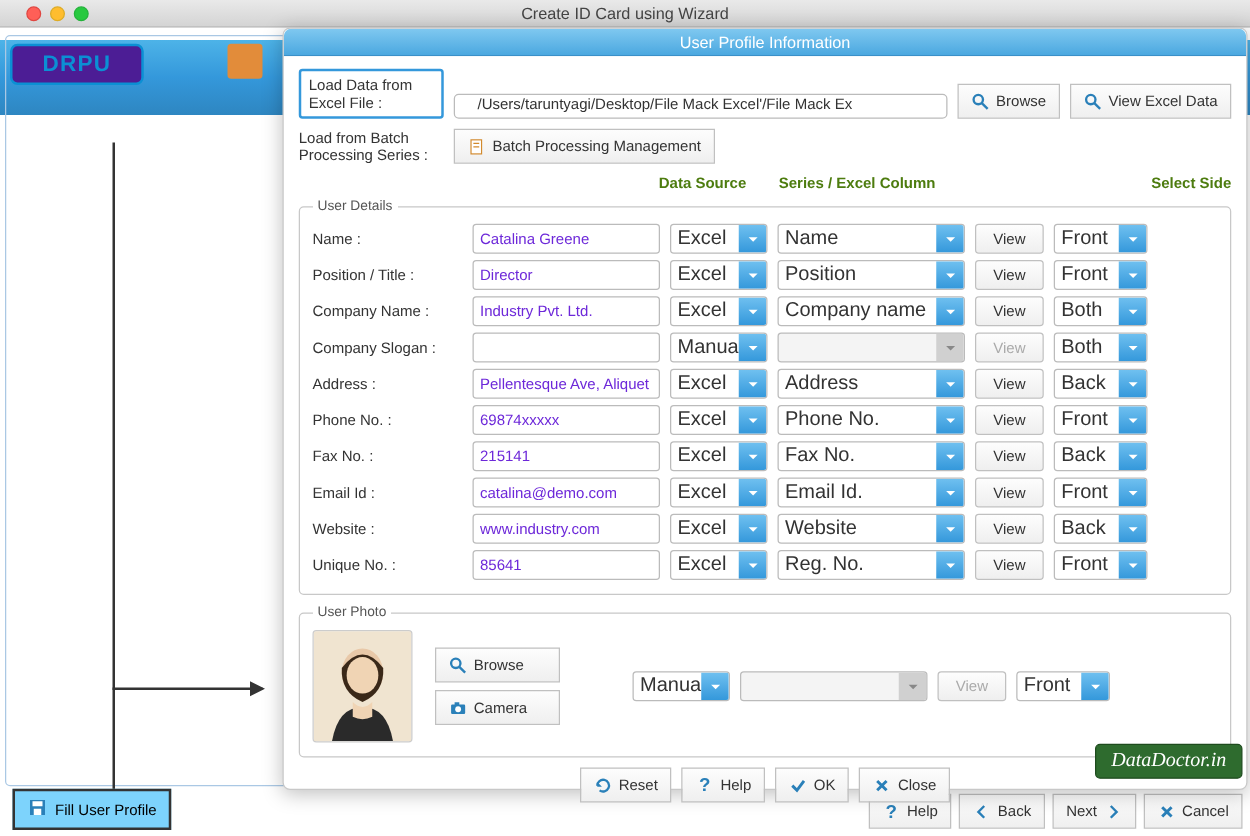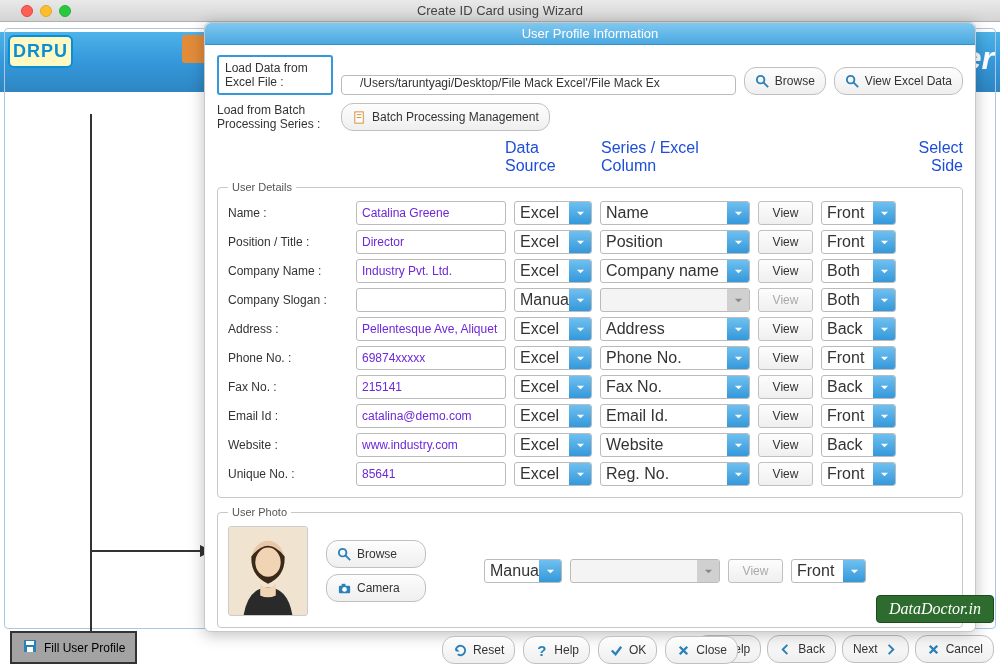--- a/index.html
+++ b/index.html
@@ -6,30 +6,30 @@
 body{width:1000px;height:669px;background:#fff;position:relative;overflow:hidden}
 .bg-header{position:absolute;top:32px;left:0;right:0;height:60px;background:linear-gradient(180deg,#4db3e8 0%,#3498db 50%,#2e86c1 100%);z-index:1}
 .bg-header::after{content:"er";position:absolute;right:6px;top:8px;font-size:32px;color:#fff;font-weight:bold;font-style:italic}
 .titlebar{height:22px;background:linear-gradient(180deg,#e9e9e9,#d4d4d4);border-bottom:1px solid #b0b0b0;display:flex;align-items:center;padding:0 21px;position:relative;z-index:3}
 .traffic{display:flex;gap:7px}
 .dot{width:12px;height:12px;border-radius:50%}
 .dot.r{background:#ff5f57;border:1px solid #e04640}
 .dot.y{background:#ffbd2e;border:1px solid #deac25}
 .dot.g{background:#28c940;border:1px solid #24b33b}
 .titlebar-title{position:absolute;left:0;right:0;text-align:center;color:#444;font-size:13px}
-.logo-box{position:absolute;top:35px;left:8px;z-index:5;background:#fef9c3;border:2px solid #0b8fd4;border-radius:6px;padding:4px 3px;font-family:Arial;font-weight:900;font-size:18px;color:#0b8fd4;letter-spacing:1px}
+.logo-box{position:absolute;top:35px;left:8px;z-index:5;background:#4c1d95;border:2px solid #0b8fd4;border-radius:6px;padding:4px 24px;font-family:Arial;font-weight:900;font-size:18px;color:#0b8fd4;letter-spacing:1px}
 .small-preview{position:absolute;top:35px;left:182px;z-index:2;width:28px;height:28px;background:#e28c3a;border-radius:3px}
 .main-outer{position:absolute;top:28px;left:4px;right:4px;bottom:40px;border:1px solid #aac8e4;border-radius:4px;z-index:2;background:transparent}
-.panel{position:absolute;top:22px;left:204px;width:772px;height:610px;background:#fff;border:1px solid #c8c8c8;border-radius:6px;z-index:10;box-shadow:0 3px 16px rgba(0,0,0,.25)}
+.panel{position:absolute;top:22px;left:226px;width:772px;height:610px;background:#fff;border:1px solid #c8c8c8;border-radius:6px;z-index:10;box-shadow:0 3px 16px rgba(0,0,0,.25)}
 .panel-title{height:22px;background:linear-gradient(180deg,#7fc8f0,#4ba8e0);text-align:center;line-height:22px;color:#fff;font-size:13px;border-radius:6px 6px 0 0;border-bottom:1px solid #3a90c8}
 .panel-body{padding:10px 12px 10px 12px}
 .row{display:flex;align-items:flex-end;gap:8px;margin-bottom:8px}
 .load-label{border:2px solid #3498db;border-radius:3px;padding:4px 6px;font-size:12px;color:#333;width:116px}
 .path-input{flex:1;height:20px;border:1px solid #bbb;border-radius:4px;padding:0 18px;background:#fff;color:#333;overflow:hidden;white-space:nowrap}
-.btn{height:28px;border:1px solid #c0c0c0;border-radius:12px;background:linear-gradient(180deg,#fdfdfd,#efefef);padding:0 10px;display:inline-flex;align-items:center;gap:5px;cursor:pointer;color:#333}
+.btn{height:28px;border:1px solid #c0c0c0;border-radius:0;background:linear-gradient(180deg,#fdfdfd,#efefef);padding:0 10px;display:inline-flex;align-items:center;gap:5px;cursor:pointer;color:#333}
 .btn .ic{width:15px;height:15px;display:inline-flex;align-items:center;justify-content:center}
 .batch-label{width:116px;font-size:12px;color:#333;line-height:14px}
 fieldset{border:1px solid #c8c8c8;border-radius:4px;padding:8px 10px 6px 10px;margin-bottom:8px}
 legend{font-size:11px;color:#555;padding:0 4px}
 .grid-row{display:grid;grid-template-columns:120px 150px 78px 150px 55px 75px;gap:8px;align-items:center;margin-bottom:5px}
 .grid-row label{font-size:12px;color:#333}
 .txt{height:24px;border:1px solid #bbb;border-radius:3px;padding:0 5px;background:#fff;color:#6d28d9;font-size:12px;width:100%}
 .sel{height:24px;display:flex;align-items:center;border:1px solid #bbb;border-radius:3px;background:#fff;overflow:hidden;width:100%}
 .sel span{flex:1;padding:0 5px;font-size:16px;color:#333;overflow:hidden;white-space:nowrap}
 .sel .arr{width:22px;height:100%;background:linear-gradient(180deg,#6fc0f0,#3498db);display:flex;align-items:center;justify-content:center}
@@ -37,26 +37,26 @@
 .sel.disabled{background:#f4f4f4}
 .sel.disabled .arr{background:#d0d0d0}
 .vbtn{height:24px;width:55px;border:1px solid #c0c0c0;border-radius:3px;background:linear-gradient(180deg,#fdfdfd,#efefef);font-size:12px;color:#333;display:flex;align-items:center;justify-content:center;cursor:pointer}
 .vbtn.dis{color:#aaa;cursor:default}
 .photo{width:80px;height:90px;border:1px solid #ccc;border-radius:3px;background:linear-gradient(180deg,#f4e8d8,#e8d4b8);position:relative;overflow:hidden}
 .photo svg{width:100%;height:100%}
 .photo-btns{display:flex;flex-direction:column;gap:6px}
 .bottom-btns{display:flex;justify-content:center;gap:8px;margin-top:4px}
 .wm{position:absolute;right:6px;bottom:46px;z-index:50;background:#2e6b2e;color:#fff;padding:4px 12px;border-radius:4px;font-size:16px;font-style:italic;font-family:"Times New Roman",serif;border:1px solid #1e4b1e}
 .footer-bar{position:absolute;bottom:5px;left:6px;right:6px;height:30px;display:flex;align-items:center;justify-content:flex-end;gap:6px;z-index:3}
-.annot-box{position:absolute;bottom:5px;left:10px;z-index:20;border:2px solid #333;background:#a3a3a3;padding:5px 10px;display:flex;align-items:center;gap:6px;font-size:13px}
+.annot-box{position:absolute;bottom:5px;left:10px;z-index:20;border:2px solid #333;background:#7dd3fc;padding:5px 10px;display:flex;align-items:center;gap:6px;font-size:13px}
 .annot-line{position:absolute;left:90px;bottom:35px;width:2px;height:520px;background:#333;z-index:4}
 .annot-arrow{position:absolute;left:90px;top:550px;z-index:4;width:120px;height:2px;background:#333}
 .annot-arrow::after{content:"";position:absolute;right:-2px;top:-5px;border-left:12px solid #333;border-top:6px solid transparent;border-bottom:6px solid transparent}
 .header-grid{display:grid;grid-template-columns:280px 88px 150px 1fr 75px;gap:8px;margin:0 0 6px 0}
-.header-grid div{font-weight:normal;font-size:16px;color:#1d4ed8}
+.header-grid div{font-weight:bold;font-size:12px;color:#4d7c0f}
 </style>
 </head>
 <body>
 
 <div class="titlebar">
   <div class="traffic">
     <div class="dot r"></div>
     <div class="dot y"></div>
     <div class="dot g"></div>
   </div>

